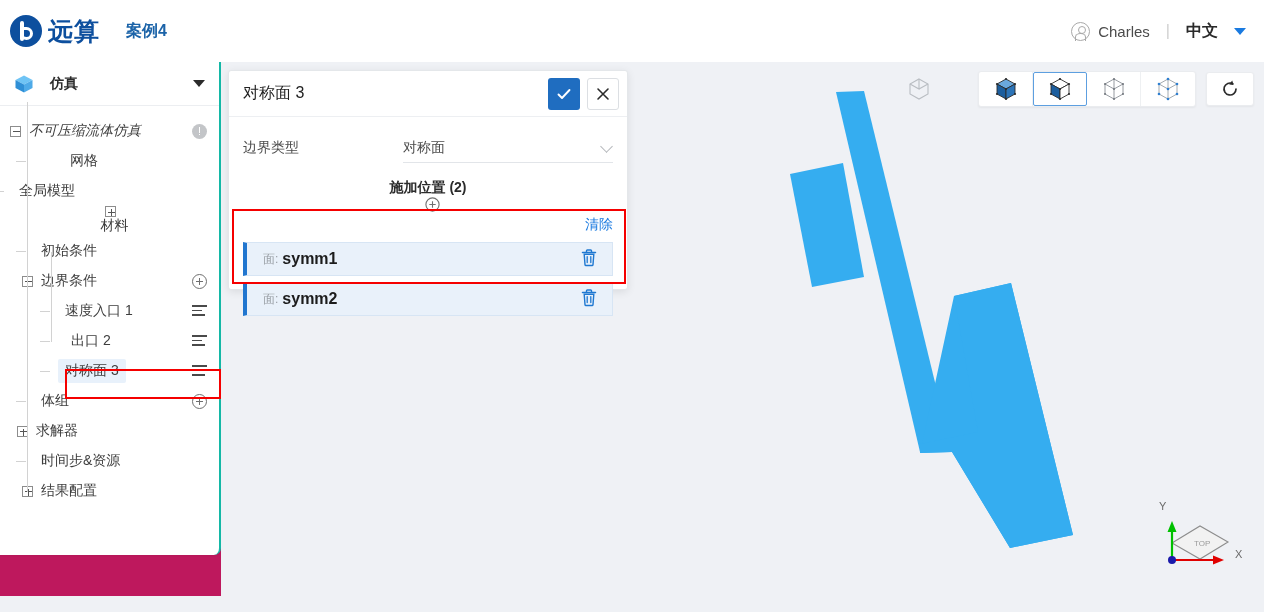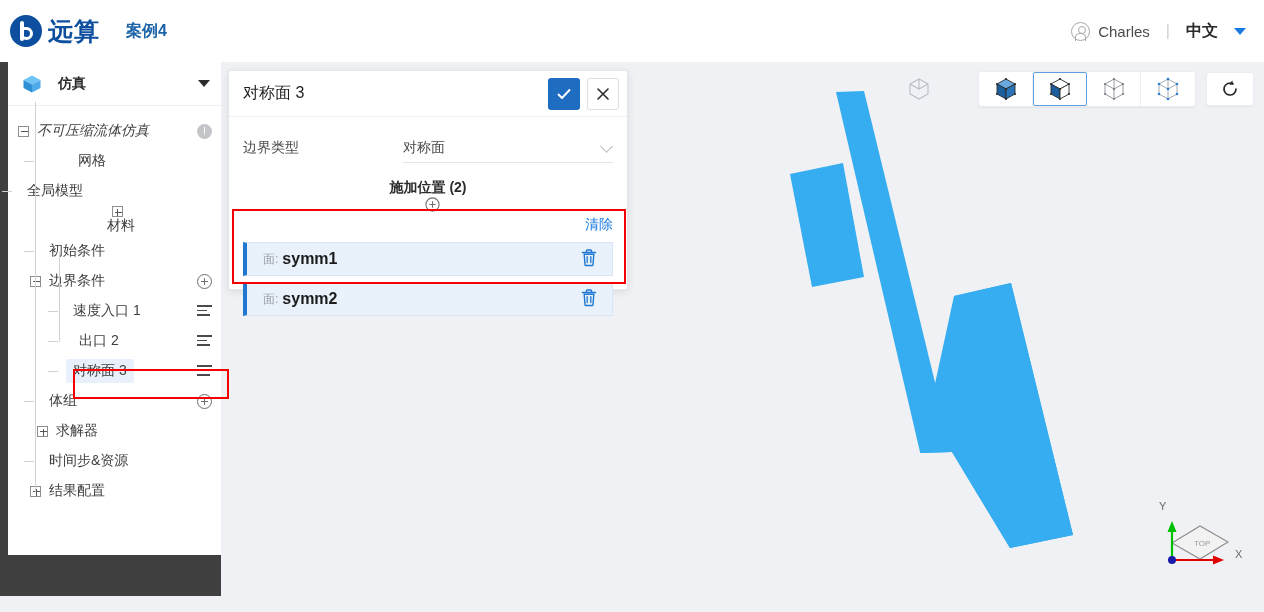--- a/index.html
+++ b/index.html
@@ -3,21 +3,21 @@
 <meta charset="utf-8">
 <style>
   * { box-sizing: border-box; }
   html, body {
     margin: 0; padding: 0;
     width: 1264px; height: 612px;
     background: #eff1f5;
     font-family: "Liberation Sans", "DejaVu Sans", sans-serif;
     overflow: hidden;
   }
-  #app { position: relative; width: 1264px; height: 596px; background: #404040; }
+  #app { position: relative; width: 1264px; height: 596px; background: #be185d; }
 
   
   .header {
     position: absolute; left: 0; top: 0; width: 1264px; height: 62px;
     background: #ffffff; display: flex; align-items: center;
   }
   .logo-wrap { display: flex; align-items: center; margin-left: 10px; }
   .logo-mark { width: 32px; height: 32px; border-radius: 50%; background: #0d4f9e;
     position: relative; flex: 0 0 auto; }
   .logo-mark .b-stem {
@@ -50,23 +50,23 @@
   .hdr-user { color:#4b4b4b; font-size:15px; }
   .hdr-div { margin: 0 16px; color: #cfcfcf; font-size: 16px; }
   .hdr-lang { color:#2a2a2a; font-size:16px; font-weight:bold; }
   .caret-blue {
     margin-left: 16px; width:0;height:0;border-left:6px solid transparent;
     border-right:6px solid transparent;border-top:7px solid #1a7ae0;
   }
 
   
   .sidebar {
-    position: absolute; left: 8px; top: 62px; width: 221px; height: 493px;
+    position: absolute; left: 0; top: 62px; width: 221px; height: 493px;
     background: #ffffff; border-radius: 0 0 7px 0;
-    border-right: 5px solid #14b8a6;
+    border-right: 2px solid #14b8a6;
     box-shadow: 0 1px 2px rgba(0,0,0,0.05);
   }
   .sb-head {
     height: 44px; display:flex; align-items:center; padding: 0 14px;
     border-bottom: 1px solid #eceef1;
   }
   .cube-ic { width:20px;height:20px;position:relative;flex:0 0 auto; }
   .sb-title { margin-left:16px; font-size:14px; font-weight:bold; color:#2b2b2b; }
   .sb-caret {
     margin-left:auto; width:0;height:0;border-left:6px solid transparent;
@@ -274,21 +274,21 @@
             <i></i>
             <i></i>
             <i></i>
           </span>
         </div>
         <div class="tnode" style="padding-left: 22px;">
           <span class="stub"></span>
           <span class="lbl">体组</span>
           <span class="act-ic plus-circ"></span>
         </div>
-        <div class="tnode" style="padding-left: 29px;">
+        <div class="tnode" style="padding-left: 17px;">
           <span class="tog plus"></span>
           <span class="lbl">求解器</span>
         </div>
         <div class="tnode" style="padding-left: 22px;">
           <span class="stub"></span>
           <span class="lbl">时间步&amp;资源</span>
         </div>
         <div class="tnode" style="padding-left: 22px;">
           <span class="tog plus"></span>
           <span class="lbl">结果配置</span>

